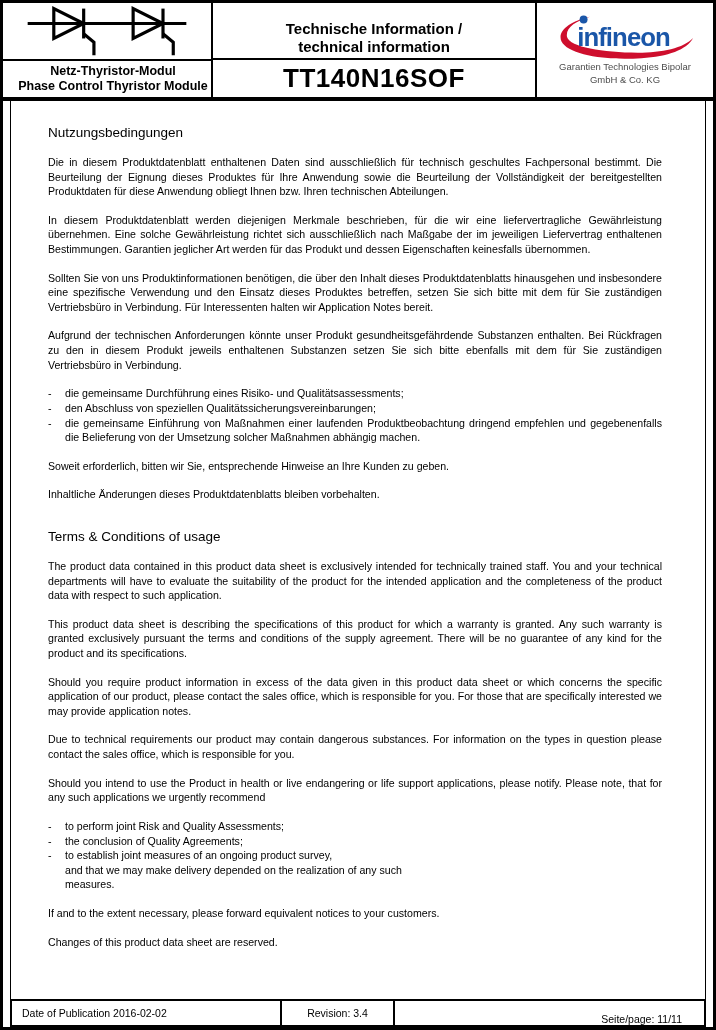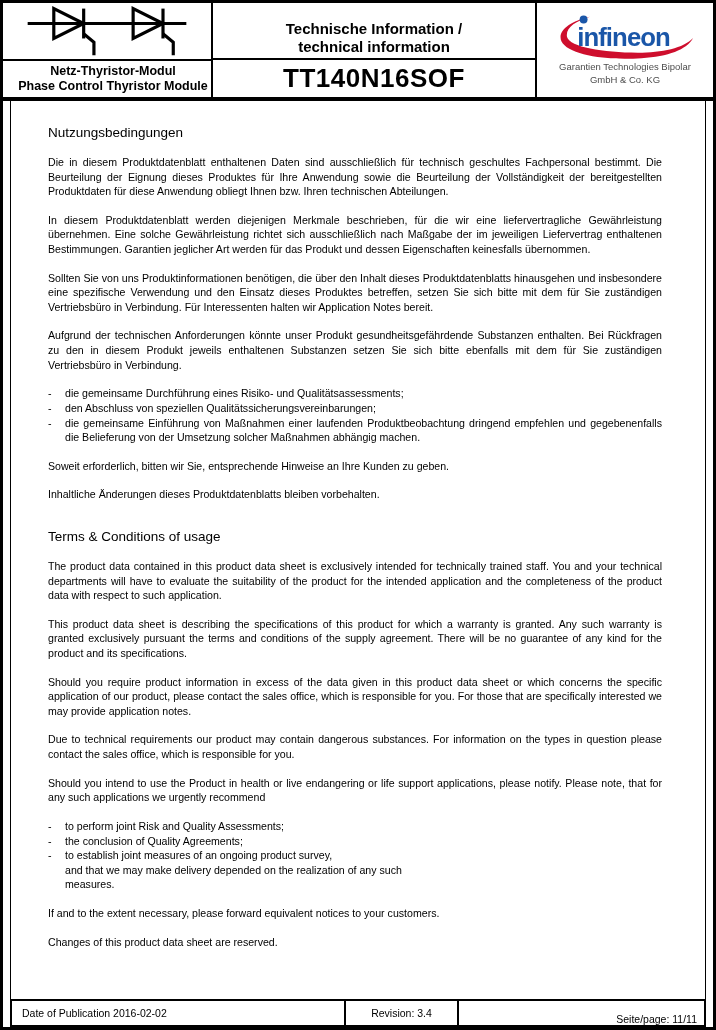--- a/index.html
+++ b/index.html
@@ -24,23 +24,23 @@
   .sec-heading { font-size:13.5px; font-weight:normal; margin:10px 0 15px 0; }
   .sec-heading.en { margin-top:27px; }
   .para { font-size:10.6px; line-height:1.38; text-align:justify; margin:0 0 14px 0; }
   .para.no-gap { margin-bottom:0; }
   .bullet-list { margin:0 0 14px 0; }
   .bullet { display:flex; font-size:10.6px; line-height:1.38; text-align:justify; }
   .dash { width:17px; flex:none; }
   .b-line { display:block; }
   
   .footer { flex:0 0 27px; margin:0 7px; border:2px solid #000; display:flex; align-items:stretch; font-size:10.5px; box-sizing:border-box; }
-  .f-left { width:332px; display:flex; align-items:center; padding-left:10px; box-sizing:border-box; }
+  .f-left { width:268px; display:flex; align-items:center; padding-left:10px; box-sizing:border-box; }
   .f-mid { width:115px; border-left:2px solid #000; border-right:2px solid #000; display:flex; align-items:center; justify-content:center; box-sizing:border-box; }
-  .f-right { flex:1; display:flex; align-items:center; justify-content:flex-end; padding-right:7px;margin-top:12px; }
+  .f-right { flex:1; display:flex; align-items:center; justify-content:flex-end; padding-right:22px;margin-top:12px; }
 </style>
 </head>
 <body>
 
 <div class="page">
 
   <div class="header">
 
     <div class="h-col-left">
       <div class="h-symbol-cell">

